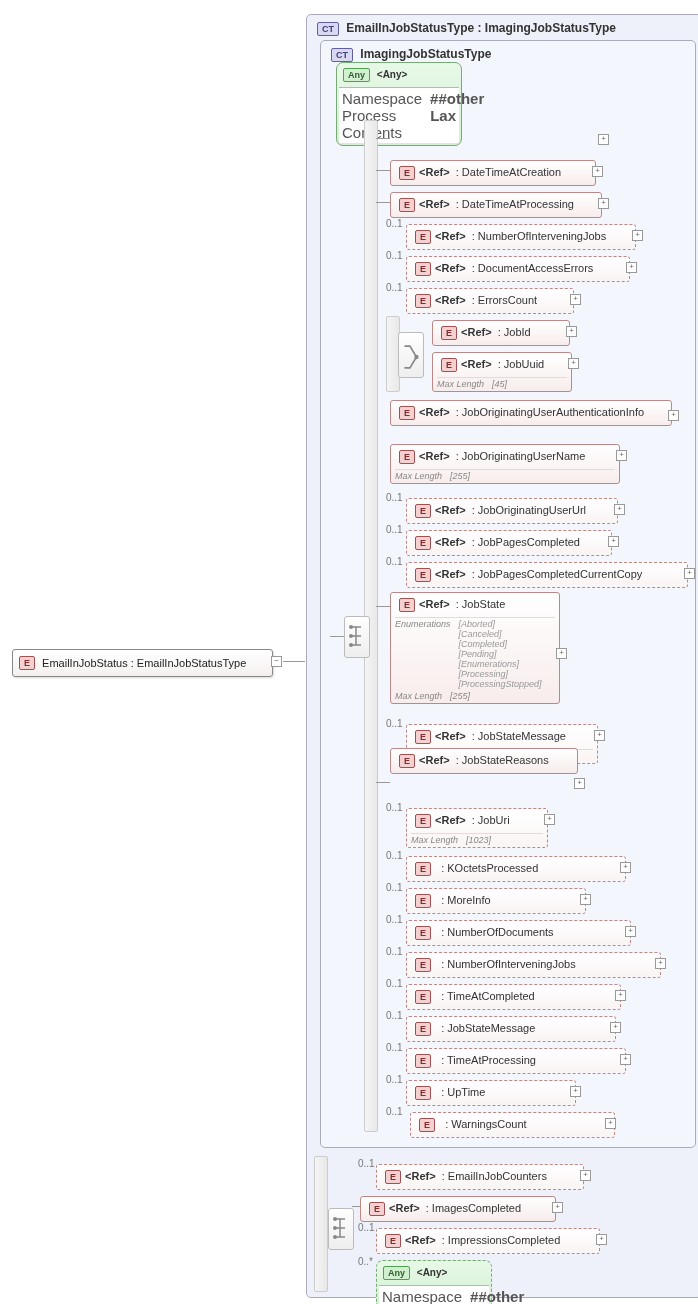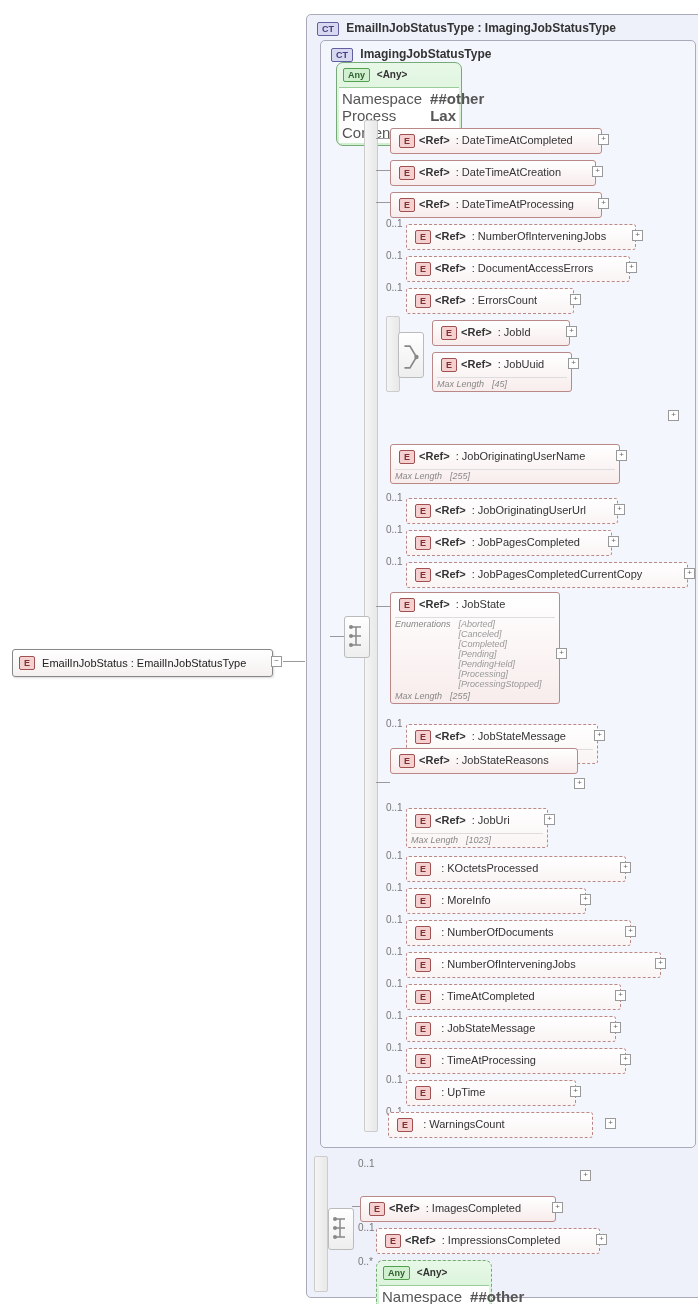--- a/index.html
+++ b/index.html
@@ -74,23 +74,20 @@
   <div class="seq" style="left:336px;top:608px">
     <svg viewBox="0 0 22 38">
         <path d="M6 10h10M6 19h10M6 28h10M11 10v18" stroke="#888" stroke-width="1.5" fill="none"></path>
         <circle cx="6" cy="10" r="2" fill="#888"></circle>
         <circle cx="6" cy="19" r="2" fill="#888"></circle>
         <circle cx="6" cy="28" r="2" fill="#888"></circle>
       </svg>
   </div>
   <div class="line lineh" style="left:322px;top:628px;width:14px"></div>
 
-  <div class="ref-node" style="left:382px;top:120px;width:202px">
-    <span class="badge badge-e">E</span><b>&lt;Ref&gt;</b>&nbsp;&nbsp;<span>: DateTimeAtCompleted</span>
-  </div>
   <div class="plus" style="left:590px;top:126px">+</div>
   <div class="ref-node" style="left:382px;top:152px;width:196px">
     <span class="badge badge-e">E</span><b>&lt;Ref&gt;</b>&nbsp;&nbsp;<span>: DateTimeAtCreation</span>
   </div>
   <div class="plus" style="left:584px;top:158px">+</div>
   <div class="ref-node" style="left:382px;top:184px;width:202px">
     <span class="badge badge-e">E</span><b>&lt;Ref&gt;</b>&nbsp;&nbsp;<span>: DateTimeAtProcessing</span>
   </div>
   <div class="plus" style="left:590px;top:190px">+</div>
 
@@ -125,20 +122,23 @@
   <div class="plus" style="left:558px;top:318px">+</div>
   <div class="ref-node" style="left:424px;top:344px;width:130px">
     <span class="badge badge-e">E</span><b>&lt;Ref&gt;</b>&nbsp;&nbsp;<span>: JobUuid</span>
     <div class="sub subrow">
         <span>Max Length</span>
         <span>[45]</span>
       </div>
   </div>
   <div class="plus" style="left:560px;top:350px">+</div>
 
+  <div class="ref-node" style="left:382px;top:392px;width:272px;white-space:normal">
+    <span class="badge badge-e">E</span><b>&lt;Ref&gt;</b>&nbsp;&nbsp;<span>: JobOriginatingUserAuthenticationInfo</span>
+  </div>
   <div class="plus" style="left:660px;top:402px">+</div>
 
   <div class="ref-node" style="left:382px;top:436px;width:220px">
     <span class="badge badge-e">E</span><b>&lt;Ref&gt;</b>&nbsp;&nbsp;<span>: JobOriginatingUserName</span>
     <div class="sub subrow">
         <span>Max Length</span>
         <span>[255]</span>
       </div>
   </div>
   <div class="plus" style="left:608px;top:442px">+</div>
@@ -164,21 +164,21 @@
   <div class="ref-node" style="left:382px;top:584px;width:160px">
     <span class="badge badge-e">E</span><b>&lt;Ref&gt;</b>&nbsp;&nbsp;<span>: JobState</span>
     <div class="sub">
       <div class="subrow">
           <span>Enumerations</span>
           <span id="enum-list" style="color:#999">
             <div>[Aborted]</div>
             <div>[Canceled]</div>
             <div>[Completed]</div>
             <div>[Pending]</div>
-            <div>[PendingHeld]</div>
+            <div>[Enumerations]</div>
             <div>[Processing]</div>
             <div>[ProcessingStopped]</div>
           </span>
         </div>
       <div class="subrow" style="margin-top:2px">
           <span>Max Length</span>
           <span>[255]</span>
         </div>
     </div>
   </div>
@@ -244,37 +244,40 @@
      <div class="ref-node dashed" style="left:398px;top:1040px;width:210px">
        <span class="badge badge-e">E</span><b><ref></ref></b>&nbsp;&nbsp;<span>: TimeAtProcessing</span>
      </div>
      <div class="plus" style="left:612px;top:1046px">+</div>
       <div class="occ" style="left:378px;top:1066px">0..1</div>
      <div class="ref-node dashed" style="left:398px;top:1072px;width:160px">
        <span class="badge badge-e">E</span><b><ref></ref></b>&nbsp;&nbsp;<span>: UpTime</span>
      </div>
      <div class="plus" style="left:562px;top:1078px">+</div>
       <div class="occ" style="left:378px;top:1098px">0..1</div>
-     <div class="ref-node dashed" style="left:380px;top:1104px;width:195px">
+     <div class="ref-node dashed" style="left:402px;top:1104px;width:195px">
        <span class="badge badge-e">E</span><b><ref></ref></b>&nbsp;&nbsp;<span>: WarningsCount</span>
      </div>
      <div class="plus" style="left:597px;top:1110px">+</div>
     </div>
 
   <div class="vbar" style="left:306px;top:1148px;height:134px"></div>
   <div class="seq" style="left:320px;top:1200px">
     <svg viewBox="0 0 22 38">
         <path d="M6 10h10M6 19h10M6 28h10M11 10v18" stroke="#888" stroke-width="1.5" fill="none"></path>
         <circle cx="6" cy="10" r="2" fill="#888"></circle>
         <circle cx="6" cy="19" r="2" fill="#888"></circle>
         <circle cx="6" cy="28" r="2" fill="#888"></circle>
       </svg>
   </div>
 
   <div class="occ" style="left:350px;top:1150px">0..1</div>
+  <div class="ref-node dashed" style="left:368px;top:1156px;width:198px">
+    <span class="badge badge-e">E</span><b>&lt;Ref&gt;</b>&nbsp;&nbsp;<span>: EmailInJobCounters</span>
+  </div>
   <div class="plus" style="left:572px;top:1162px">+</div>
 
   <div class="ref-node" style="left:352px;top:1188px;width:186px">
     <span class="badge badge-e">E</span><b>&lt;Ref&gt;</b>&nbsp;&nbsp;<span>: ImagesCompleted</span>
   </div>
   <div class="plus" style="left:544px;top:1194px">+</div>
 
   <div class="occ" style="left:350px;top:1214px">0..1</div>
   <div class="ref-node dashed" style="left:368px;top:1220px;width:214px">
     <span class="badge badge-e">E</span><b>&lt;Ref&gt;</b>&nbsp;&nbsp;<span>: ImpressionsCompleted</span>

